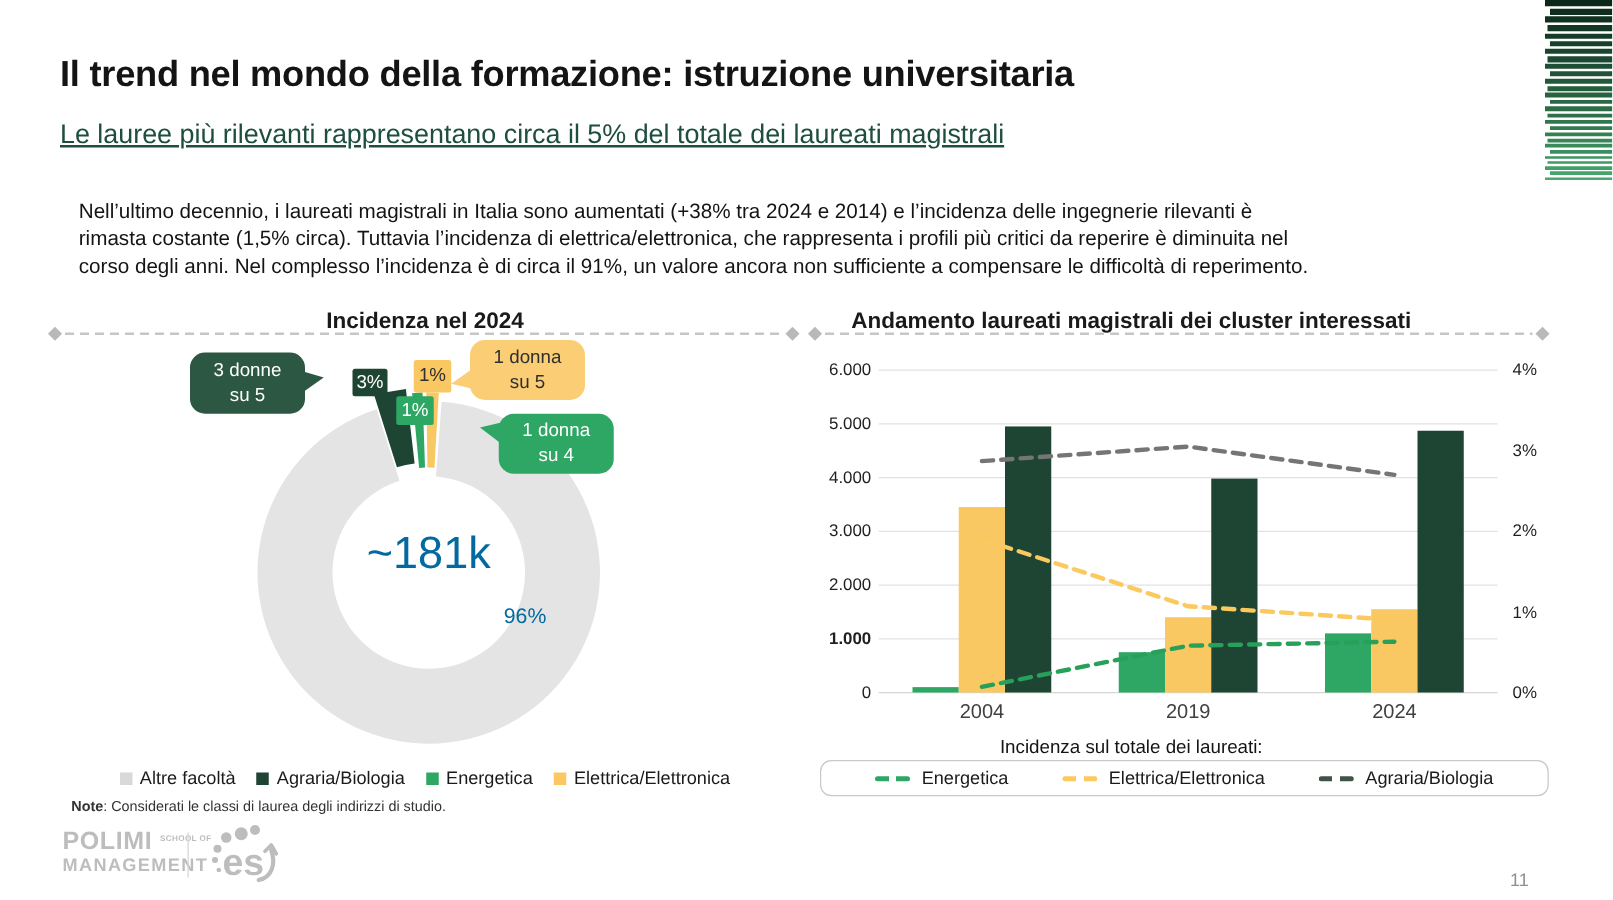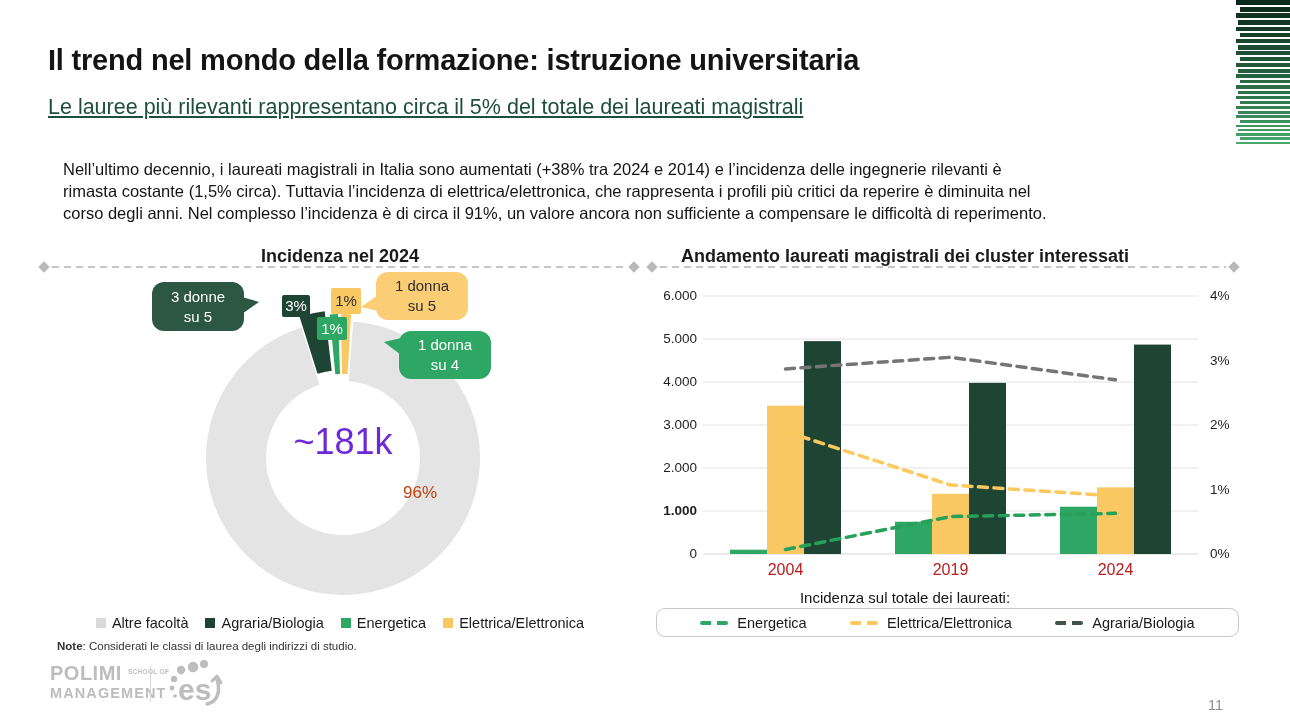--- a/index.html
+++ b/index.html
@@ -23,22 +23,22 @@
   .divider{position:absolute;top:263px;display:flex;align-items:center;}
   .divider .dline{flex:1;height:2px;margin:0 4px;
      background:repeating-linear-gradient(90deg,#c6c6c6 0 7px,transparent 7px 12px);}
   .divider .diamond{width:8px;height:8px;background:#b9b9b9;transform:rotate(45deg);}
   .dv-left{left:40px;width:598px;}
   .dv-right{left:648px;width:590px;}
 
   
   #donut-svg{position:absolute;left:185px;top:300px;}
   .donut-center{position:absolute;left:243px;top:421px;width:200px;text-align:center;
-                font-size:36px;color:#6d28d9;}
-  .donut-big-pct{position:absolute;left:403px;top:483px;font-size:17px;color:#c2410c;}
+                font-size:36px;color:#0369a1;}
+  .donut-big-pct{position:absolute;left:403px;top:483px;font-size:17px;color:#0369a1;}
   .pct-label{position:absolute;text-align:center;font-size:15px;border-radius:2px;}
   .pct-dark{left:282px;top:295px;width:28px;height:22px;line-height:22px;background:#1E4433;color:#fff;}
   .pct-yellow{left:331px;top:288px;width:30px;height:26px;line-height:26px;background:#FAC862;color:#2f2f2f;}
   .pct-green{left:317px;top:317px;width:30px;height:23px;line-height:23px;background:#2EA765;color:#fff;}
 
   .callout{position:absolute;border-radius:12px;display:flex;flex-direction:column;
            align-items:center;justify-content:center;font-size:15px;line-height:1.32;}
   .co-dark{left:152px;top:282px;width:92px;height:49px;background:#2C5743;color:#fff;}
   .co-yellow{left:376px;top:272px;width:92px;height:48px;background:#FBCD74;color:#2f2f2f;}
   .co-green{left:399px;top:331px;width:92px;height:48px;background:#2EA765;color:#fff;}
@@ -56,21 +56,21 @@
   .donut-legend .li{display:flex;align-items:center;gap:6px;}
   .donut-legend .sq{width:10px;height:10px;display:inline-block;}
 
   .note{position:absolute;left:57px;top:640px;font-size:11.5px;color:#333;}
 
   
   #combo-svg{position:absolute;left:640px;top:280px;}
   .ax-label{position:absolute;font-size:13.5px;color:#1f1f1f;}
   .ax-left{width:57px;left:640px;text-align:right;}
   .ax-right{left:1210px;width:40px;text-align:left;}
-  .x-label{position:absolute;top:561px;width:80px;text-align:center;font-size:16px;color:#b91c1c;}
+  .x-label{position:absolute;top:561px;width:80px;text-align:center;font-size:16px;color:#404040;}
   .combo-legend-title{position:absolute;left:640px;top:589px;width:530px;text-align:center;
                       font-size:15px;color:#141414;}
   .combo-legend{position:absolute;left:656px;top:608px;width:581px;height:27px;
       border:1px solid #c9c9c9;border-radius:9px;display:flex;align-items:center;
       justify-content:space-evenly;font-size:14.5px;color:#1a1a1a;}
   .combo-legend .li{display:flex;align-items:center;gap:9px;}
   .combo-legend .dash{width:28px;height:4px;border-radius:2px;}
 
   
   .polimi{position:absolute;left:50px;top:663px;color:#bdbdbd;line-height:1;}

